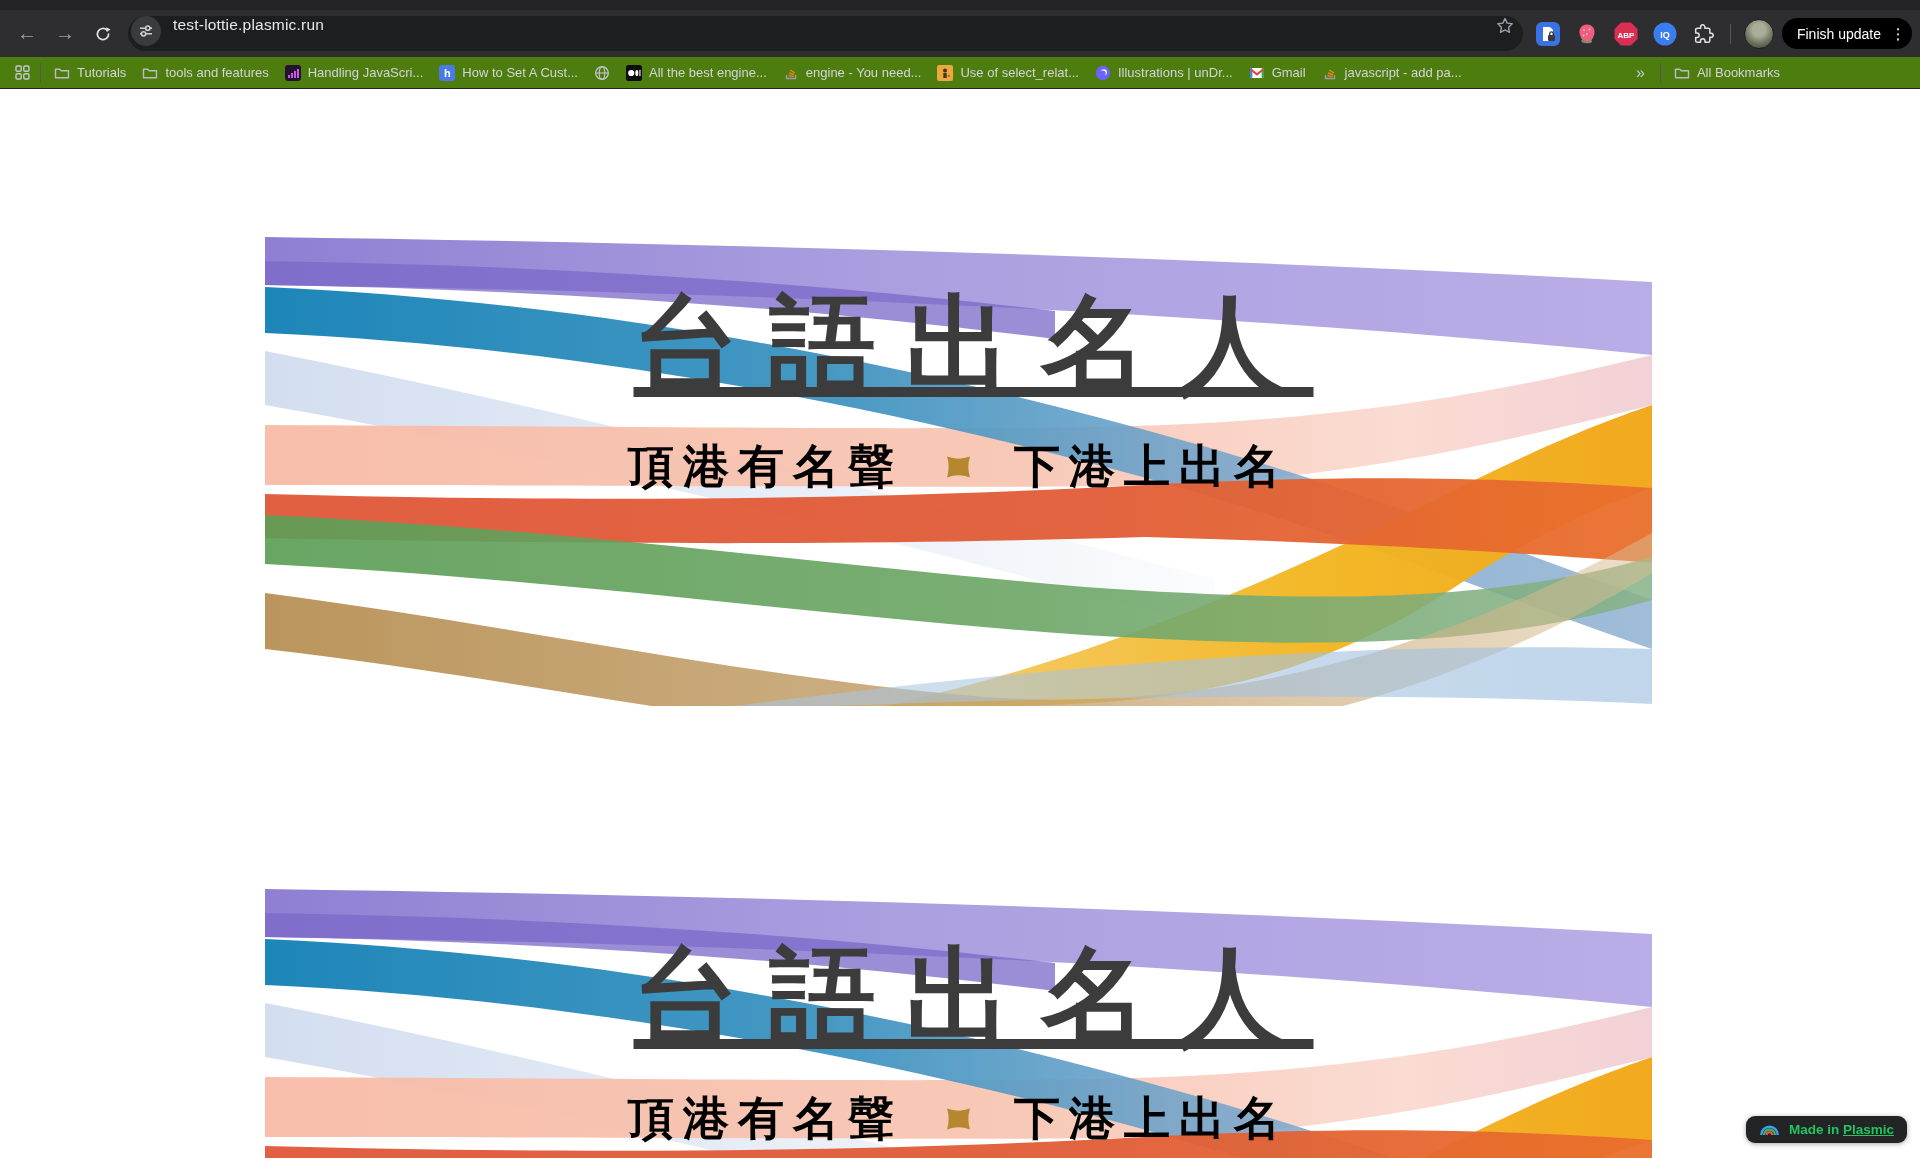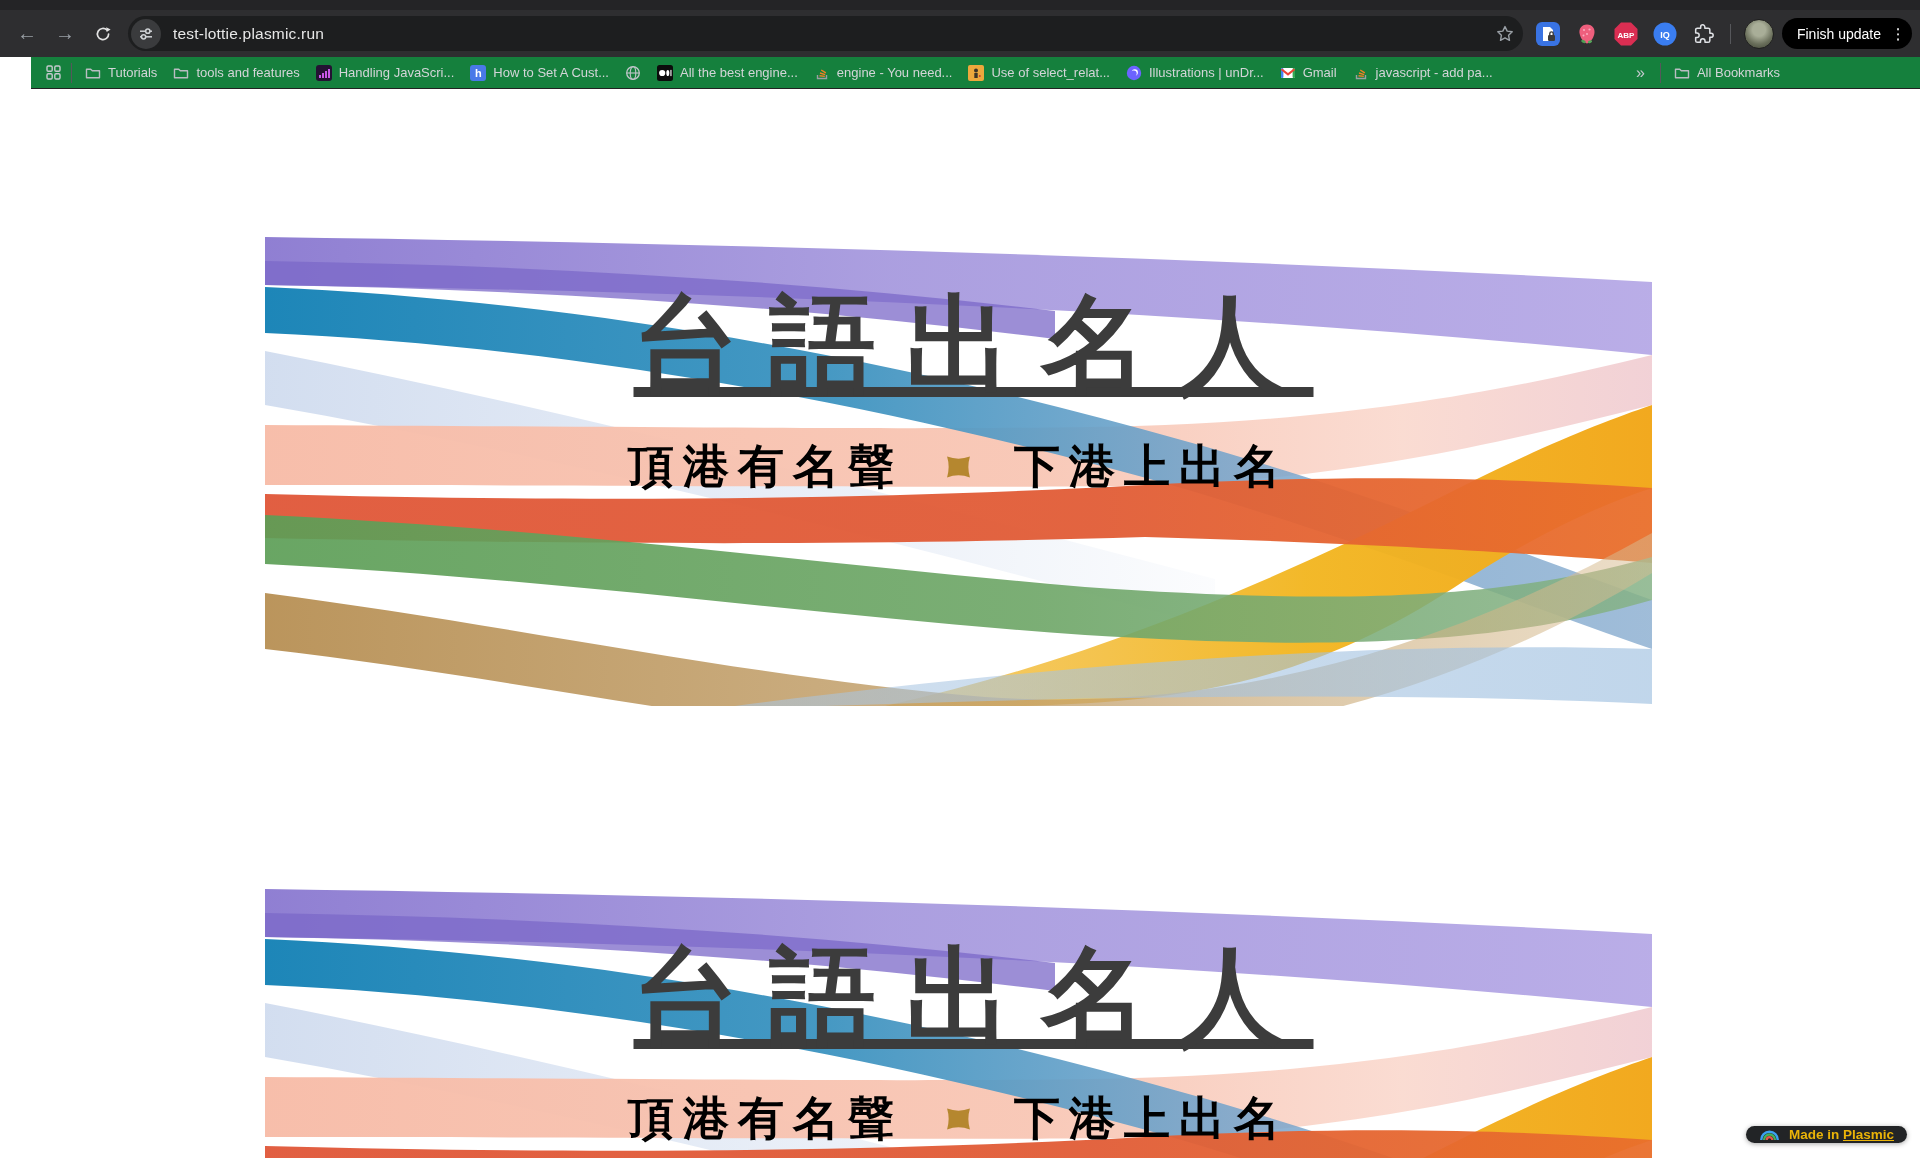--- a/index.html
+++ b/index.html
@@ -5,36 +5,36 @@
   * { margin:0; padding:0; box-sizing:border-box; }
   html,body { width:1920px; height:1158px; overflow:hidden; background:#fff;
     font-family:"Liberation Sans", sans-serif; }
 
   
   .tabstrip { height:10px; background:#242426; }
   .toolbar { height:47px; background:#2e2e30; display:flex; align-items:center; padding:0 8px; }
   .nav-btn { width:38px; height:38px; border-radius:50%; display:flex; align-items:center; justify-content:center;
     font-size:20px; color:#9aa0a6; flex:0 0 auto; }
   .omnibox { flex:1 1 auto; height:35px; margin:0 10px 0 6px; background:#1d1e1f; border-radius:18px;
-    display:flex; align-items:center; padding:0 8px 0 3px; min-width:0; }
+    display:flex; align-items:flex-start; padding:0 8px 0 3px; min-width:0; }
   .tune-wrap { width:30px; height:30px; border-radius:50%; background:#3a3b3d; display:flex; align-items:center; justify-content:center; flex:0 0 auto; }
   .url-text { margin-left:12px; color:#e7e7e7; font-size:15.5px; letter-spacing:.2px; white-space:nowrap; }
   .omni-spacer { flex:1 1 auto; }
   .ext-row { display:flex; align-items:flex-start; gap:13px; margin:0 8px 0 2px; flex:0 0 auto; }
   .ext-btn { width:26px; height:26px; display:flex; align-items:center; justify-content:center; position:relative; flex:0 0 auto; }
   .sep-v { width:1px; height:20px; background:#56575b; margin:0 5px; flex:0 0 auto; }
   .avatar { width:30px; height:30px; border-radius:50%; margin:0 8px; flex:0 0 auto;
     background:radial-gradient(circle at 50% 35%, #a9ae98 0 28%, #6b705c 62%, #3d4133 100%);
     border:1px solid #1f1f1f; }
   .update-btn { height:31px; background:#000000; border-radius:16px; color:#fff; display:flex; align-items:center;
     padding:0 5px 0 15px; font-size:14px; gap:8px; flex:0 0 auto; }
   .menu-dots { font-size:15px; color:#fff; width:18px; text-align:center; line-height:1; }
 
-  .bookmarks { height:32px; background:#15803d; border-bottom:1px solid #222; display:flex; align-items:center;
-    padding:0 10px; font-size:13px; color:#d3d5d8;margin-left:31px; }
+  .bookmarks { height:32px; background:#4d7c0f; border-bottom:1px solid #222; display:flex; align-items:center;
+    padding:0 10px; font-size:13px; color:#d3d5d8; }
   .bm { display:flex; align-items:center; gap:7px; padding:3px 8px; border-radius:7px; white-space:nowrap; flex:0 0 auto; }
   .bm-icon { width:16px; height:16px; flex:0 0 auto; display:flex; align-items:center; justify-content:center; }
   .bm-right { margin-left:auto; display:flex; align-items:center; margin-right:122px; }
   .overflow-glyph { font-size:16px; color:#c5c9ce; padding:0 10px; }
   .icon-sq { width:16px; height:16px; border-radius:3px; display:flex; align-items:center; justify-content:center; }
 
   
   .page { position:relative; height:1069px; background:#ffffff; overflow:hidden; }
   .banner { position:absolute; left:265px; width:1387px; height:473px; overflow:hidden; }
   .banner-1 { top:144px; }
@@ -42,23 +42,23 @@
   .banner svg.art { position:absolute; inset:0; width:100%; height:100%; }
   .banner-title { position:absolute; top:56px; left:0; width:100%; text-align:center;
     font-family:"DejaVu Sans", sans-serif; font-weight:900; font-size:106px; line-height:1.05;
     color:#3c3c3c; letter-spacing:30px; margin-left:15px;text-decoration:underline; }
   .banner-subtitle { position:absolute; top:203px; left:0; width:100%;
     display:flex; justify-content:center; align-items:center; gap:42px;
     font-family:"DejaVu Sans", sans-serif; font-weight:700; font-size:46px;
     color:#000000; letter-spacing:9px; }
   .diamond { width:27px; height:28px; flex:0 0 auto; }
 
-  .plasmic-badge { position:absolute; right:13px; bottom:15px; height:17px; background:#222426;
+  .plasmic-badge { position:absolute; right:13px; bottom:15px; height:27px; background:#222426;
     border-radius:9px; display:flex; align-items:center; gap:9px; padding:0 13px;
-    color:#eab308; font-size:13.5px; font-weight:700; box-shadow:0 1px 5px rgba(0,0,0,.35); z-index:50; }
+    color:#22c55e; font-size:13.5px; font-weight:700; box-shadow:0 1px 5px rgba(0,0,0,.35); z-index:50; }
   .plasmic-badge u { text-decoration:underline; }
 </style>
 </head>
 <body>
 
 <svg width="0" height="0" style="position:absolute" aria-hidden="true">
   <defs>
     <linearGradient id="gDiag" x1="0" y1="0" x2="1" y2="0">
       <stop offset="0" stop-color="#b7c9e6" stop-opacity=".62"></stop>
         <stop offset="1" stop-color="#b7c9e6" stop-opacity=".05"></stop>

